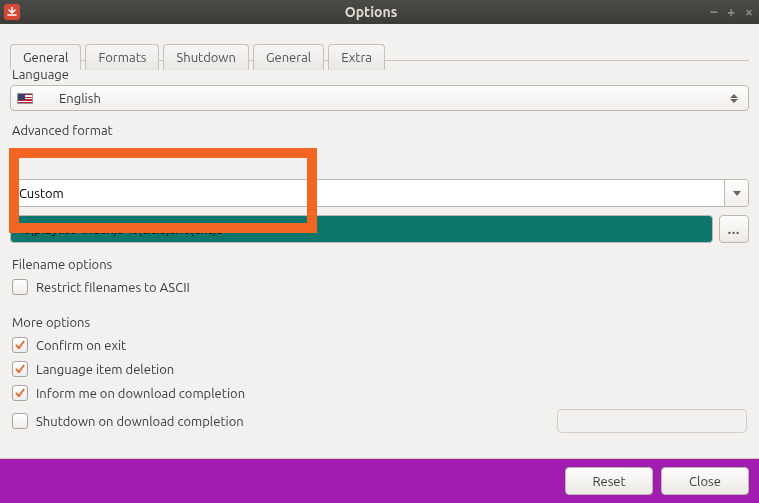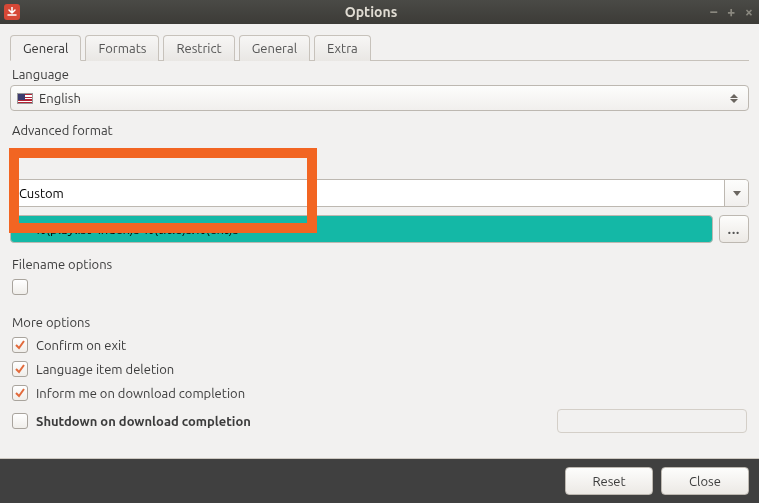--- a/index.html
+++ b/index.html
@@ -39,76 +39,77 @@
   .tabbar { display:flex; border-bottom:1px solid #c7c2bb; margin-bottom:6px; margin-top:2px;}
   .tab {
     padding: 5px 12px;
     border:1px solid #c7c2bb;
     border-bottom:none;
     border-radius:4px 4px 0 0;
     margin-right:4px;
     background: linear-gradient(to bottom,#f7f6f5,#e9e7e4);
     color:#555;
     cursor:pointer;
-    position:relative; top:1px;
+    position:relative; top:10px;
   }
   .tab.active {
     background:#f2f1f0;
     border-bottom:1px solid #f2f1f0;
     color:#333;
   }
   .section-label { margin: 6px 0 4px 2px; color:#3c3c3c; }
   .select {
     display:flex; align-items:center;
     height:26px;
     background:linear-gradient(to bottom,#fdfdfc,#f1efed);
     border:1px solid #bdb8b1;
     border-radius:4px;
     padding:0 6px;
     position:relative;
     cursor:pointer;
+    gap:20px;
   }
   .select .flag { width:16px; height:11px; margin-right:6px; background:linear-gradient(to bottom,#b22234 0 15%,#fff 15% 30%,#b22234 30% 45%,#fff 45% 60%,#b22234 60% 75%,#fff 75% 90%,#b22234 90% 100%); position:relative; border:0.5px solid #999;}
   .select .flag::before{content:"";position:absolute;top:0;left:0;width:7px;height:6px;background:#3c3b6e;}
   .select .spinner { position:absolute; right:4px; top:2px; bottom:2px; width:14px; display:flex; flex-direction:column; justify-content:center; gap:1px;}
   .select .spinner .tri{width:0;height:0;border-left:4px solid transparent;border-right:4px solid transparent;}
   .select .spinner .up{border-bottom:4px solid #6b6660;}
   .select .spinner .down{border-top:4px solid #6b6660;}
   .combo {
     display:flex; align-items:center;
     height:28px;
     background:#fff;
     border:1px solid #bdb8b1;
     border-radius:4px;
     position:relative;
     margin-top:42px;
   }
   .combo input{ flex:1; border:none; background:transparent; height:100%; padding:0 8px; font:inherit; outline:none; }
   .combo .dd-btn{ width:24px; height:100%; border-left:1px solid #bdb8b1; display:flex; align-items:center; justify-content:center; background:linear-gradient(to bottom,#fdfdfc,#f1efed); border-radius:0 4px 4px 0; cursor:pointer;}
   .combo .dd-btn .tri{width:0;height:0;border-left:4px solid transparent;border-right:4px solid transparent;border-top:5px solid #6b6660;}
   .hrow { display:flex; gap:6px; align-items:center; margin-top:8px;}
-  .textfield { flex:1; height:28px; background:#14b8a6; border:1px solid #bdb8b1; border-radius:4px; padding:0 24px; font:inherit; outline:none;}
+  .textfield { flex:1; height:28px; background:#0f766e; border:1px solid #bdb8b1; border-radius:4px; padding:0 8px; font:inherit; outline:none;}
   .browse-btn { width:30px; height:28px; border:1px solid #bdb8b1; border-radius:4px; background:linear-gradient(to bottom,#fdfdfc,#ece9e5); cursor:pointer; display:flex;align-items:center;justify-content:center; font-weight:bold; color:#555; letter-spacing:1px;}
   .chk-row { display:flex; align-items:center; gap:8px; padding:4px 2px; }
   .chk {
     width:16px;height:16px;border:1px solid #a9a49d;border-radius:3px;background:linear-gradient(to bottom,#fff,#f0eeea);
     display:flex;align-items:center;justify-content:center;cursor:pointer;flex-shrink:0;
   }
   .chk.checked{ background:linear-gradient(to bottom,#fff,#f0eeea); }
   .chk.checked svg{ display:block; }
   .chk svg{ display:none; width:12px;height:12px; }
   .disabled-field{
     width:190px;height:24px;background:#f2f1f0;border:1px solid #d4cfc8;border-radius:4px;
   }
   .bottom-bar{
     position:absolute;left:0;right:0;bottom:0;
     border-top:1px solid #cdc8c1;
     padding:8px 10px;
     display:flex;justify-content:flex-end;gap:8px;
-    background:#404040;
+    background:#a21caf;
   }
   .btn{
     min-width:88px;height:28px;
     border:1px solid #bdb8b1;border-radius:4px;
     background:linear-gradient(to bottom,#fdfdfc,#ece9e5);
     cursor:pointer;color:#3c3c3c;font:inherit;
   }
   .highlight-box{
     position:absolute;
     border:10px solid #f26522;
@@ -130,21 +131,21 @@
     <span>–</span>
     <span>+</span>
     <span>×</span>
   </div>
 </div>
 
 <div class="content">
   <div class="tabbar">
     <div class="tab active">General</div>
     <div class="tab">Formats</div>
-    <div class="tab">Restrict</div>
+    <div class="tab">Shutdown</div>
     <div class="tab">General</div>
     <div class="tab">Extra</div>
   </div>
 
   <div class="section-label">Language</div>
   <div class="select">
     <div class="flag"></div>
     <span>English</span>
     <div class="spinner">
         <div class="tri up"></div>
@@ -160,20 +161,21 @@
       </div>
   </div>
   <div class="hrow">
     <input class="textfield" type="text" value="%(playlist_index)s-%(title)s.%(ext)s" style="">
     <div class="browse-btn">...</div>
   </div>
 
   <div class="section-label" style="margin-top:14px">Filename options</div>
   <div class="chk-row">
     <div class="chk"></div>
+    <span>Restrict filenames to ASCII</span>
   </div>
 
   <div class="section-label" style="margin-top:16px">More options</div>
   <div class="chk-row">
     <div class="chk checked">
         <svg viewBox="0 0 12 12">
           <path d="M2 6 L5 9 L10 2" stroke="#e26a3b" stroke-width="2" fill="none"></path>
         </svg>
       </div>
     <span>Confirm on exit</span>
@@ -187,21 +189,21 @@
     <span>Language item deletion</span>
   </div>
   <div class="chk-row">
     <div class="chk checked">
         <svg viewBox="0 0 12 12">
           <path d="M2 6 L5 9 L10 2" stroke="#e26a3b" stroke-width="2" fill="none"></path>
         </svg>
       </div>
     <span>Inform me on download completion</span>
   </div>
-  <div class="chk-row" style="justify-content:flex-start;font-weight:bold;">
+  <div class="chk-row" style="justify-content:flex-start;">
     <div class="chk"></div>
     <span style="flex:1">Shutdown on download completion</span>
     <div class="disabled-field"></div>
   </div>
 </div>
 
 <div class="bottom-bar">
   <button class="btn">Reset</button>
   <button class="btn">Close</button>
 </div>

